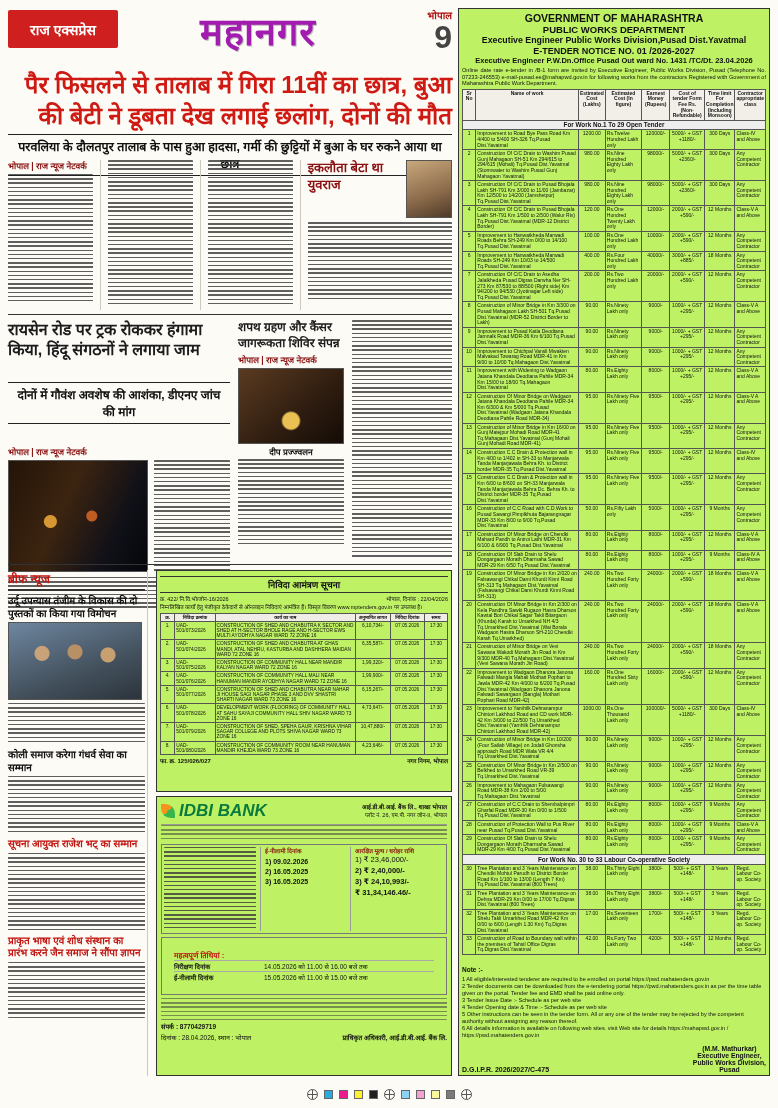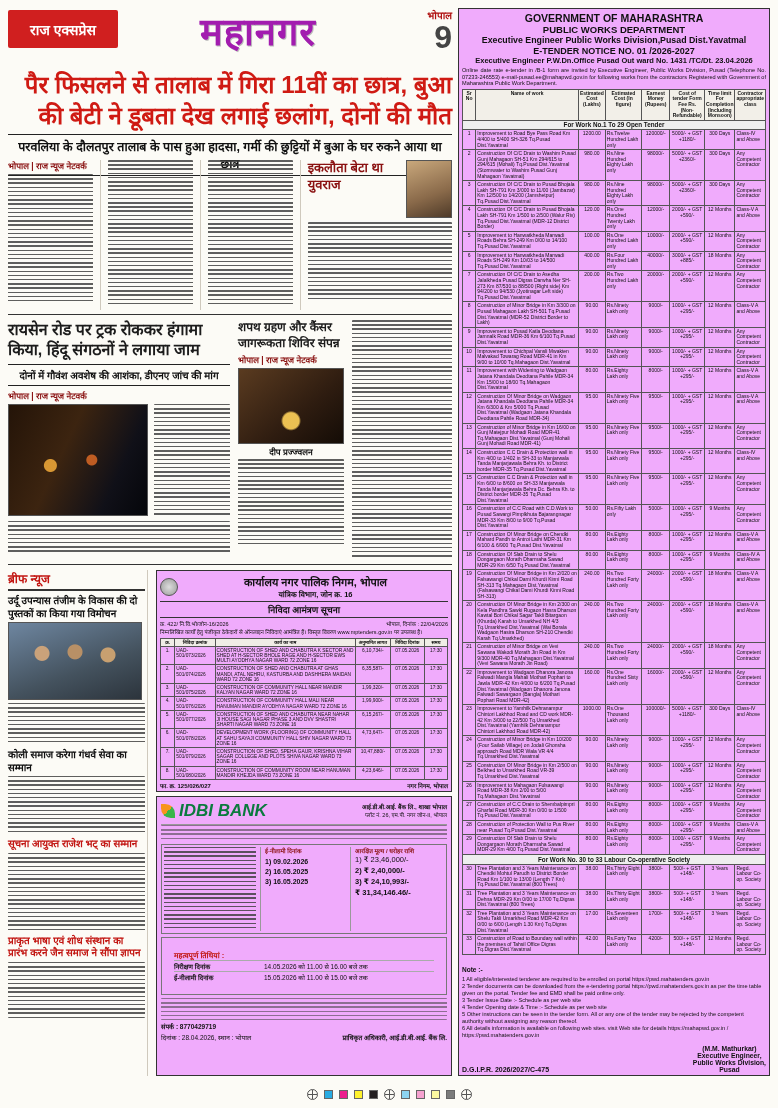--- a/index.html
+++ b/index.html
@@ -13,21 +13,21 @@
 .bodycols>div{flex:1;border-right:1px solid #cfc9bd;padding-right:7px}
 .bodycols>div:last-child{border-right:none;padding-right:0}
 .byline{font-weight:bold;font-size:8.5px;color:#8a1111;margin-bottom:3px}
 .photo{background:#777;border:1px solid #555}
 .hl-red{color:#cf1a13;font-weight:bold;text-align:right;line-height:1.28}
 .subhead-bar{border-top:1.5px solid #222;border-bottom:1.5px solid #222;font-weight:bold;text-align:center;padding:3px 2px}
 .sec-rule{border-top:1.5px solid #333}
 .brand{background:#d01f1f;color:#fff;font-weight:bold;display:flex;align-items:center;justify-content:center;text-align:center;border-radius:2px}
 .masthead{font-weight:bold;color:#a21caf;letter-spacing:1px;text-shadow:1px 1px 0 #bbb}
 .datebar{background:#c01717;color:#fff;display:flex;align-items:center;font-size:8.5px}
-.tender-box{border:1.2px solid #333;background:#f0abfc}
+.tender-box{border:1.2px solid #333;background:#bef264}
 table{border-collapse:collapse;width:100%}
 .mh-table th,.mh-table td{border:.6px solid #555;font-size:5px;line-height:5.6px;padding:1px;vertical-align:top;text-align:left}
 .mh-table th{font-weight:bold;text-align:center;background:#f2efe8}
 .mh-table td.num{text-align:center}
 .band td{font-weight:bold;text-align:center;font-size:6.3px;background:#eee;padding:1.5px}
 .mn-table th,.mn-table td{border:.6px solid #555;font-size:4.8px;line-height:5.2px;padding:1px;vertical-align:top}
 .mn-table th{background:#f0ede6;text-align:center}
 .mn-table td.c{text-align:center}
 .note-line{font-size:5.6px;line-height:7px}
 .tiny{font-size:6px;line-height:7.5px}
@@ -78,21 +78,21 @@
         </div>
         <div class="ts" style="height:80px"></div>
       </div>
     </div>
   </div>
 
   <div class="abs sec-rule" style="left:8px;top:314px;width:444px"></div>
 
   <div class="abs" style="left:8px;top:320px;width:222px;height:240px">
     <div style="font-size:16px;font-weight:bold;line-height:1.25;color:#1c1c1c">रायसेन रोड पर ट्रक रोककर हंगामा किया, हिंदू संगठनों ने लगाया जाम</div>
-    <div class="subhead-bar" style="font-size:10px;margin:4px 0">दोनों में गौवंश अवशेष की आशंका, डीएनए जांच की मांग</div>
+    <div class="subhead-bar" style="font-size:12px;margin:22px 0">दोनों में गौवंश अवशेष की आशंका, डीएनए जांच की मांग</div>
     <div class="byline">भोपाल | राज न्यूज नेटवर्क</div>
     <div style="display:flex;gap:6px">
       <div class="photo" style="width:140px;height:112px;background:
             radial-gradient(circle at 30% 55%, rgba(255,180,60,.8) 0 6px, transparent 7px),
             radial-gradient(circle at 60% 50%, rgba(255,120,40,.7) 0 5px, transparent 6px),
             linear-gradient(115deg,#241408,#3c2410 40%,#101018 75%,#05060a)"></div>
       <div style="flex:1">
           <div class="ts" style="height:112px"></div>
         </div>
     </div>
@@ -130,27 +130,20 @@
     <div class="ts" style="height:58px"></div>
 
     <div class="brief-title red">सूचना आयुक्त राजेश भट् का सम्मान</div>
     <div class="ts" style="height:78px"></div>
 
     <div class="brief-title red">प्राकृत भाषा एवं शोध संस्थान का प्रारंभ करने जैन समाज ने सौंपा ज्ञापन</div>
     <div class="ts" style="height:56px"></div>
   </div>
 
   <div class="abs tender-box" style="left:156px;top:570px;width:296px;height:222px;padding:3px">
-    <div style="display:flex;align-items:center;gap:5px">
-      <div style="width:18px;height:18px;border-radius:50%;border:1.5px solid #555;background:radial-gradient(#ddd,#999)"></div>
-      <div style="flex:1;text-align:center">
-        <div style="font-size:11px;font-weight:bold">कार्यालय नगर पालिक निगम, भोपाल</div>
-        <div style="font-size:7.5px;font-weight:bold">यांत्रिक विभाग, जोन क्र. 16</div>
-      </div>
-    </div>
     <div style="font-size:9px;font-weight:bold;text-align:center;border-top:1px solid #333;border-bottom:1px solid #333;margin:2px 0;padding:1px">निविदा आमंत्रण सूचना</div>
     <div style="display:flex;justify-content:space-between;font-size:5.5px">
       <span>क्र. 422/ नि.वि.भो/जोन-16/2026</span>
       <span>भोपाल, दिनांक : 22/04/2026</span>
     </div>
     <div class="tiny" style="font-size:5.5px;margin:1px 0">निम्नलिखित कार्यों हेतु पंजीकृत ठेकेदारों से ऑनलाइन निविदाएं आमंत्रित हैं। विस्तृत विवरण www.mptenders.gov.in पर उपलब्ध है।</div>
     <table class="mn-table">
       <colgroup>
           <col style="width:5%">
           <col style="width:14%">

